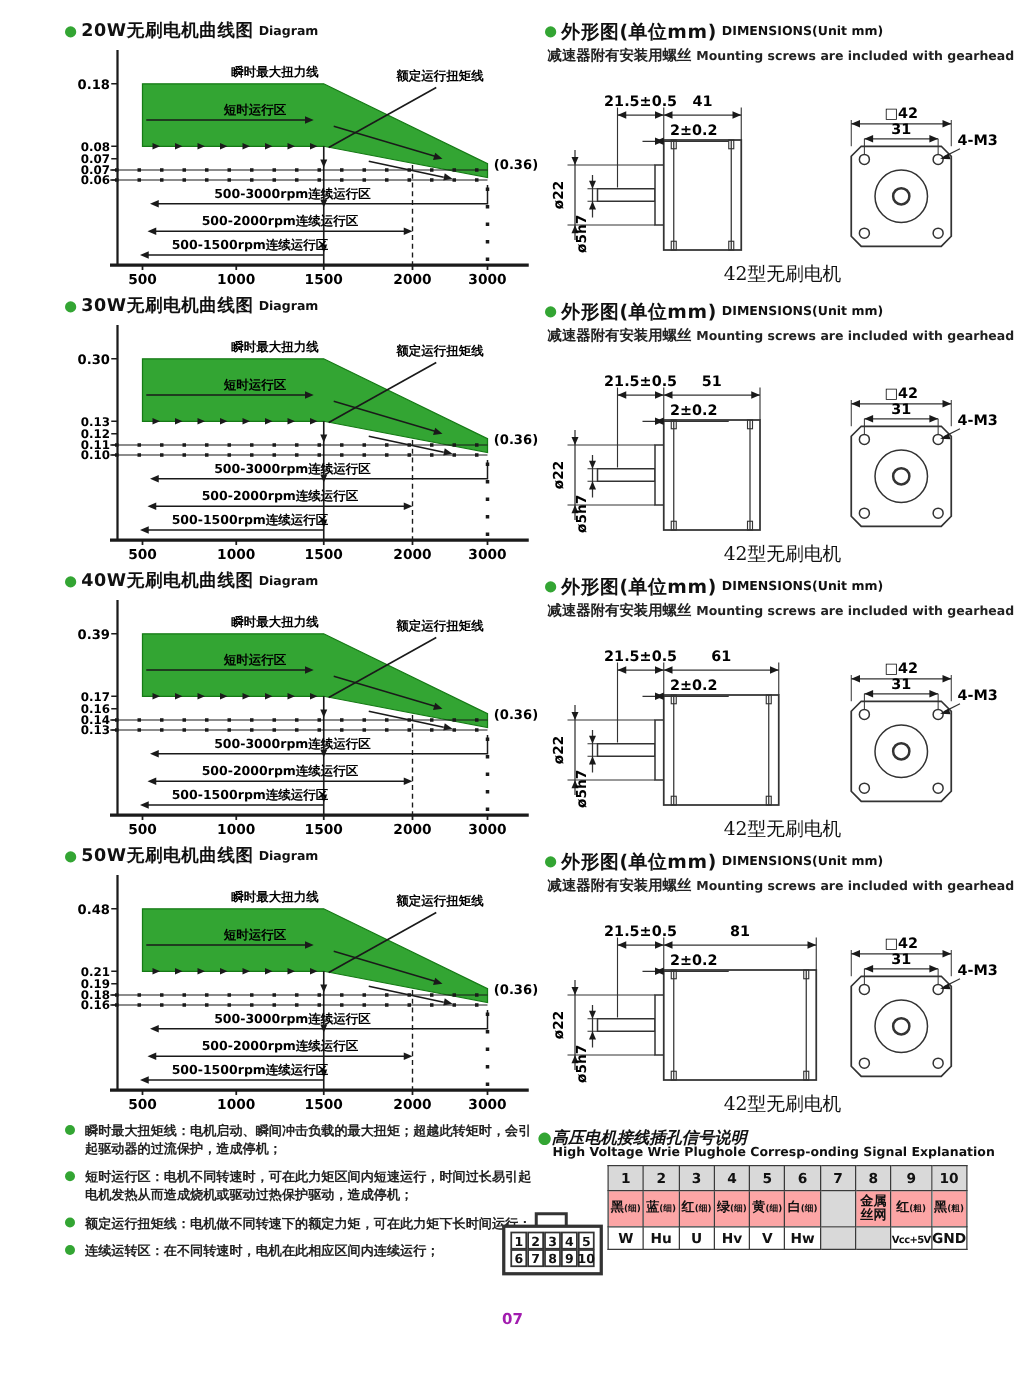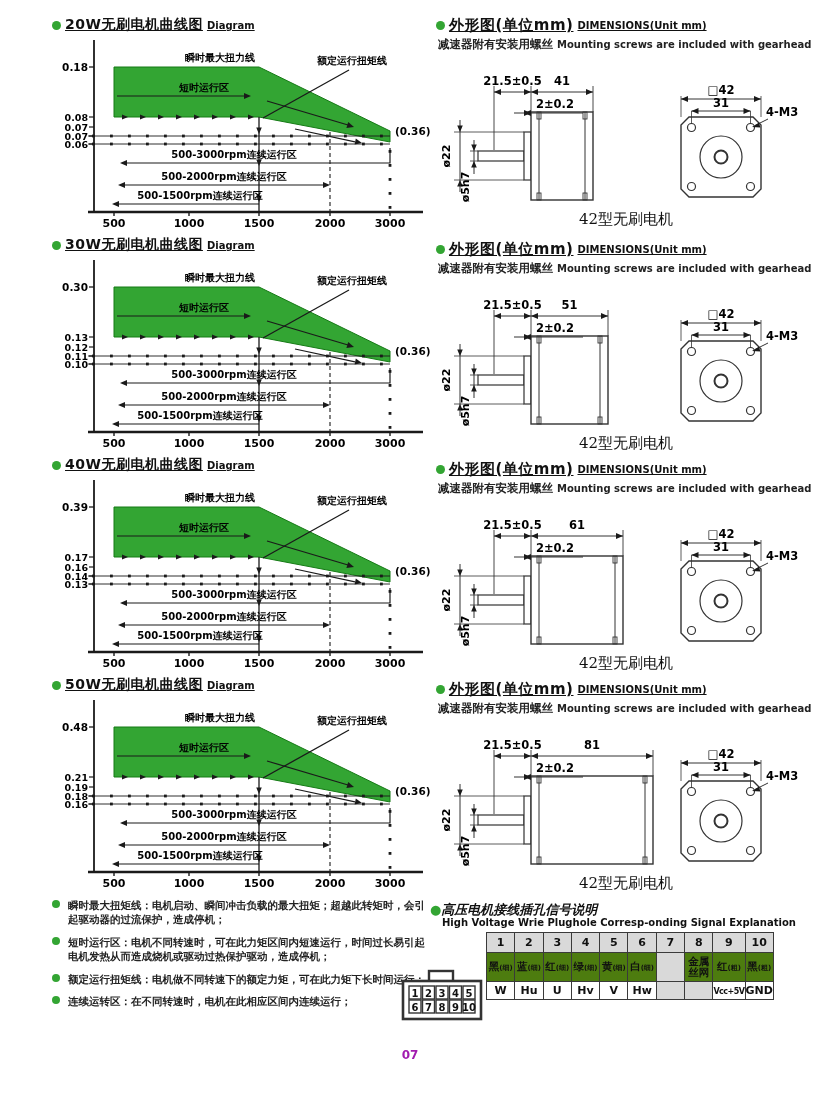--- a/index.html
+++ b/index.html
@@ -1,40 +1,40 @@
 <!DOCTYPE html>
 <html><head>
 <meta charset="utf-8">
 <style>
   html,body{margin:0;padding:0;background:#e8e8e8;}
   .page{position:relative;width:820px;height:1104px;background:#ffffff;overflow:hidden;
         font-family:"DejaVu Sans","Liberation Sans",sans-serif;color:#111;}
   .sec{position:absolute;}
-  .sec-head{display:flex;align-items:center;gap:4px;font-weight:bold;text-decoration:underline;}
+  .sec-head{display:flex;align-items:center;gap:4px;font-weight:bold;}
   .dot{width:9px;height:9px;border-radius:50%;background:#33a533;display:inline-block;flex:none;}
   .t-cn{font-size:14px;color:#111;letter-spacing:.5px;}
   .t-cn.big{font-size:15px;}
   .t-en{font-size:10px;color:#111;text-align:right;}
   .sub-line{margin:2px 0 0 2px;font-size:11.5px;font-weight:bold;color:#222;}
   .sub-line .en{font-size:10px;}
   svg text{font-family:"DejaVu Sans","Liberation Sans",sans-serif;}
   .cap{font-family:"DejaVu Serif","Liberation Serif",serif;}
   .notes{position:absolute;left:52px;top:898px;width:382px;}
   .note{display:flex;gap:8px;margin-bottom:8px;}
   .note .dot{margin-top:2px;width:8px;height:8px;}
   .note-text{font-size:10.5px;font-weight:bold;color:#222;line-height:1.38;}
   .hv-title-cn{position:absolute;left:430px;top:901px;font-size:13px;font-weight:bold;color:#111;font-style:italic;}
   .hv-title-cn .dot2{color:#33a533;}
   .hv-title-en{position:absolute;left:442px;top:917px;font-size:10px;font-weight:bold;color:#111;}
   table.sig{position:absolute;left:486px;top:932px;border-collapse:collapse;table-layout:fixed;}
   table.sig td{border:1.4px solid #3a3a3a;text-align:center;vertical-align:middle;padding:0;
                font-weight:bold;color:#111;overflow:hidden;}
   td.merge{height:20px;font-size:13px;letter-spacing:2px;background:#fff;}
   td.num{height:19px;font-size:11px;background:#d9d9d9;}
-  td.wire{height:28px;font-size:10.5px;background:#4d7c0f;line-height:1.05;word-break:break-all;}
+  td.wire{height:28px;font-size:10.5px;background:#fca5a5;line-height:1.05;word-break:break-all;}
   td.sigv{height:17px;font-size:11px;background:#fff;}
   td.empty{background:#d9d9d9;}
   .wsub{font-size:7px;}
   .vcc{font-size:8px;letter-spacing:-0.5px;}
   .pageno{position:absolute;left:0;right:0;top:1048px;text-align:center;font-size:12px;font-weight:bold;color:#a21caf;}
   .connector{position:absolute;left:401px;top:968px;}
 </style>
 </head>
 <body>
 

